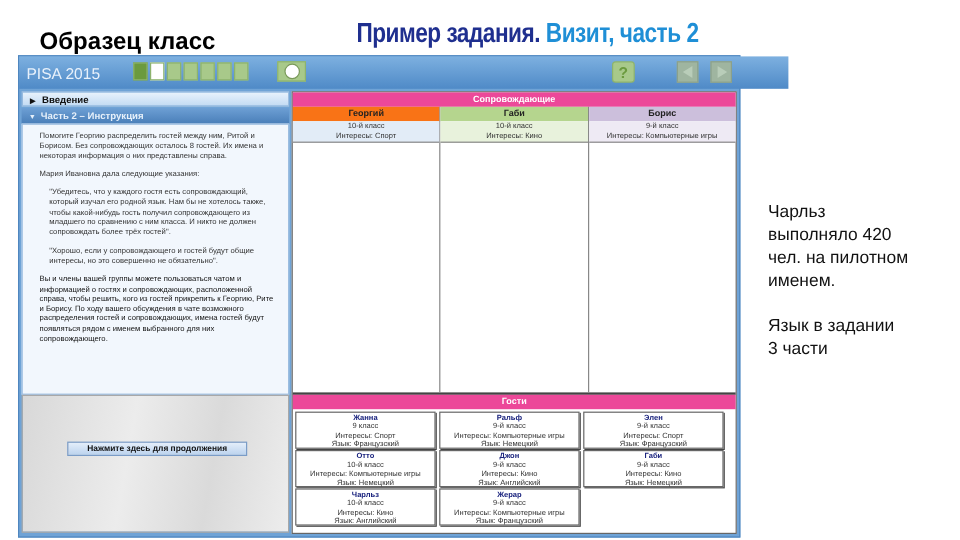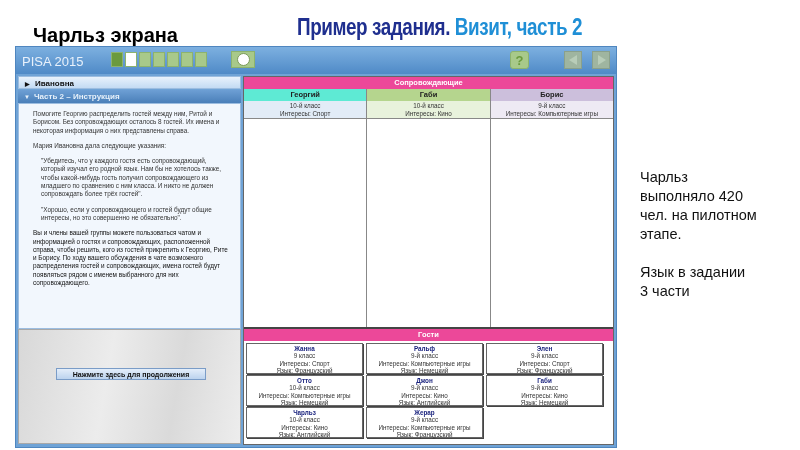--- a/index.html
+++ b/index.html
@@ -4,21 +4,21 @@
 <style>
   html, body { margin:0; padding:0; }
   body { width:800px; height:450px; background:#ffffff; position:relative; overflow:hidden; font-family:"Liberation Sans", sans-serif; }
 
   .slide-title-left { position:absolute; left:33px; top:24px; font-size:20px; font-weight:bold; color:#000; font-family:"Liberation Sans", sans-serif; }
   .slide-title-right { position:absolute; left:297px; top:14px; font-size:23px; font-weight:bold; letter-spacing:-0.5px; font-family:"Liberation Sans", sans-serif; transform:scaleX(0.82); transform-origin:left top; white-space:nowrap; }
   .slide-title-right .t1 { color:#1f2f8f; }
   .slide-title-right .t2 { color:#1f8fd6; }
 
   .app { position:absolute; left:15px; top:46px; width:602px; height:402px; background:#6fa3d6; border:1px solid #4f86bf; box-sizing:border-box; }
-  .topbar { position:absolute; left:0; top:0; width:100%; height:27px; background:linear-gradient(#7db0e0,#4f8ac7); }
+  .topbar { position:absolute; left:0; top:0; width:100%; height:27px; background:linear-gradient(#7db0e0,#4f8ac7);padding-left:41px; }
   .brand { position:absolute; left:6px; top:7px; font-size:13px; color:#e8f1fb; }
   .progress { position:absolute; left:95px; top:5px; display:flex; gap:2px; }
   .progress .seg { width:12px; height:15px; background:#a8c98a; border:1px solid #8db36d; box-sizing:border-box; }
   .progress .seg.done { background:#6b9a3e; }
   .progress .seg.current { background:#ffffff; }
   .timer { position:absolute; left:215px; top:4px; width:24px; height:17px; background:#a8c98a; border:1px solid #8db36d; box-sizing:border-box; display:flex; align-items:center; justify-content:center; }
   .timer .clock { width:11px; height:11px; border-radius:50%; background:#fff; border:1px solid #7a9a5a; }
   .help-btn { position:absolute; left:494px; top:4px; width:19px; height:18px; background:#a8c98a; border:1px solid #8db36d; border-radius:3px; box-sizing:border-box; color:#6b9a3e; font-weight:bold; font-size:13px; text-align:center; line-height:17px; }
   .nav-btn { position:absolute; top:4px; width:18px; height:18px; background:#9fb5a0; border:1px solid #8aa08b; box-sizing:border-box; }
   .nav-btn.prev { left:548px; }
@@ -40,35 +40,35 @@
   .continue-btn { position:absolute; left:37px; top:38px; width:150px; height:12px; background:linear-gradient(#e4eefa,#bcd3ee); border:1px solid #7a9cc7; font-size:7px; font-weight:bold; color:#111; text-align:center; line-height:11px; box-sizing:border-box; }
 
   .right-panel { position:absolute; left:227px; top:29px; width:371px; height:369px; background:#fff; border:1px solid #666; box-sizing:border-box; }
   .section-header { background:#ec4899; color:#fff; font-size:7.5px; font-weight:bold; text-align:center; height:12px; line-height:12px; }
   .hosts { display:flex; height:238px; }
   .host-col { flex:1; border-right:1px solid #888; display:flex; flex-direction:column; }
   .host-col:last-child { border-right:none; }
   .host-name { font-size:7.5px; font-weight:bold; text-align:center; height:12px; line-height:12px; color:#222; }
   .host-info { font-size:6.3px; text-align:center; line-height:7.5px; color:#333; padding:1px 0; border-bottom:1px solid #888; }
   .host-drop { flex:1; }
-  .host-col.c1 .host-name { background:#5eead4; } .host-col.c1 .host-info { background:#e2ecf7; }
+  .host-col.c1 .host-name { background:#f97316; } .host-col.c1 .host-info { background:#e2ecf7; }
   .host-col.c2 .host-name { background:#b5d58e; } .host-col.c2 .host-info { background:#e8f2dc; }
   .host-col.c3 .host-name { background:#ccbfdc; } .host-col.c3 .host-info { background:#eeeaf4; }
   .guests-sep { height:2px; background:#444; }
   .guests-grid { position:relative; padding:2px 2px; display:grid; grid-template-columns:117px 117px 117px; column-gap:3px; row-gap:1px; }
   .guest-card { border:1px solid #666; box-shadow:1px 1px 0 #444; background:#fff; font-size:6.3px; text-align:center; line-height:7.4px; padding:1px 0; color:#333; height:31px; box-sizing:border-box; }
   .guest-card .gname { font-weight:bold; color:#1a237e; }
 
   .side-note { position:absolute; left:640px; top:168px; font-size:14.5px; line-height:19px; color:#111; font-family:"Liberation Sans", sans-serif; }
   .side-note p { margin:0 0 19px 0; }
 </style>
 </head>
 <body>
 
-<div class="slide-title-left">Чарльз экрана</div>
+<div class="slide-title-left">Образец класс</div>
 <div class="slide-title-right">
   <span class="t1">Пример задания. </span><span class="t2">Визит, часть 2</span>
 </div>
 
 <div class="app">
   <div class="topbar">
     <span class="brand">PISA 2015</span>
     <div class="progress">
       <div class="seg done"></div>
       <div class="seg current"></div>
@@ -85,21 +85,21 @@
     <div class="nav-btn prev">
         <span class="tri"></span>
       </div>
     <div class="nav-btn next">
         <span class="tri"></span>
       </div>
   </div>
 
   <div class="left-panel">
     <div class="acc-item collapsed">
-      <span class="arrow">▶</span><span>Ивановна</span>
+      <span class="arrow">▶</span><span>Введение</span>
     </div>
     <div class="acc-item expanded">
       <span class="arrow">▼</span><span>Часть 2 – Инструкция</span>
     </div>
     <div class="instructions">
       <p>Помогите Георгию распределить гостей между ним, Ритой и Борисом. Без сопровождающих осталось 8 гостей. Их имена и некоторая информация о них представлены справа.</p>
       <p>Мария Ивановна дала следующие указания:</p>
       <p class="quote">"Убедитесь, что у каждого гостя есть сопровождающий, который изучал его родной язык. Нам бы не хотелось также, чтобы какой-нибудь гость получил сопровождающего из младшего по сравнению с ним класса. И никто не должен сопровождать более трёх гостей".</p>
       <p class="quote">"Хорошо, если у сопровождающего и гостей будут общие интересы, но это совершенно не обязательно".</p>
       <p class="dark">Вы и члены вашей группы можете пользоваться чатом и информацией о гостях и сопровождающих, расположенной справа, чтобы решить, кого из гостей прикрепить к Георгию, Рите и Борису. По ходу вашего обсуждения в чате возможного распределения гостей и сопровождающих, имена гостей будут появляться рядом с именем выбранного для них сопровождающего.</p>
@@ -190,19 +190,19 @@
       </div>
     </div>
   </div>
 </div>
 
 <div class="side-note">
   <p>
     <span>Чарльз</span><br>
     <span>выполняло 420</span><br>
     <span>чел. на пилотном</span><br>
-    <span>этапе.</span>
+    <span>именем.</span>
   </p>
   <p>
     <span>Язык в задании</span><br>
     <span>3 части</span>
   </p>
 </div>
 
 </body></html>

